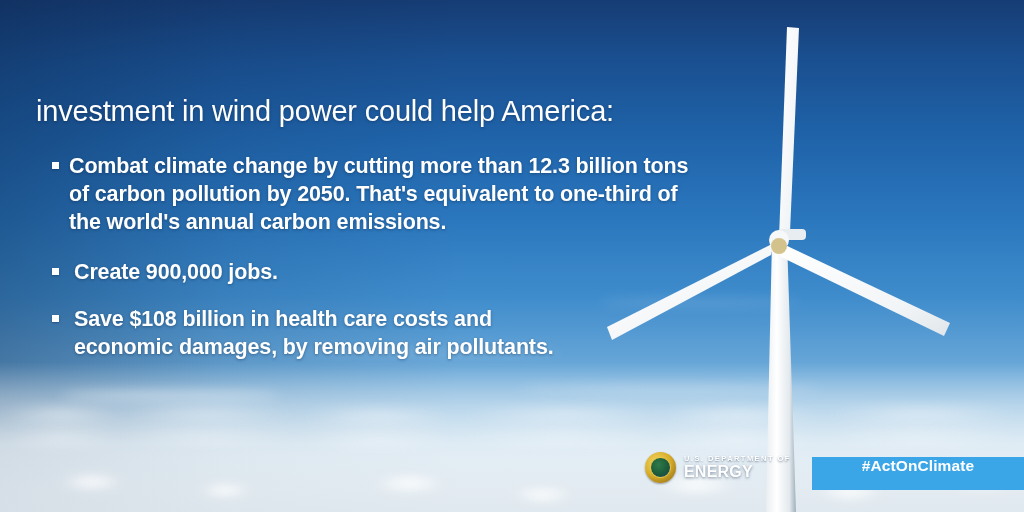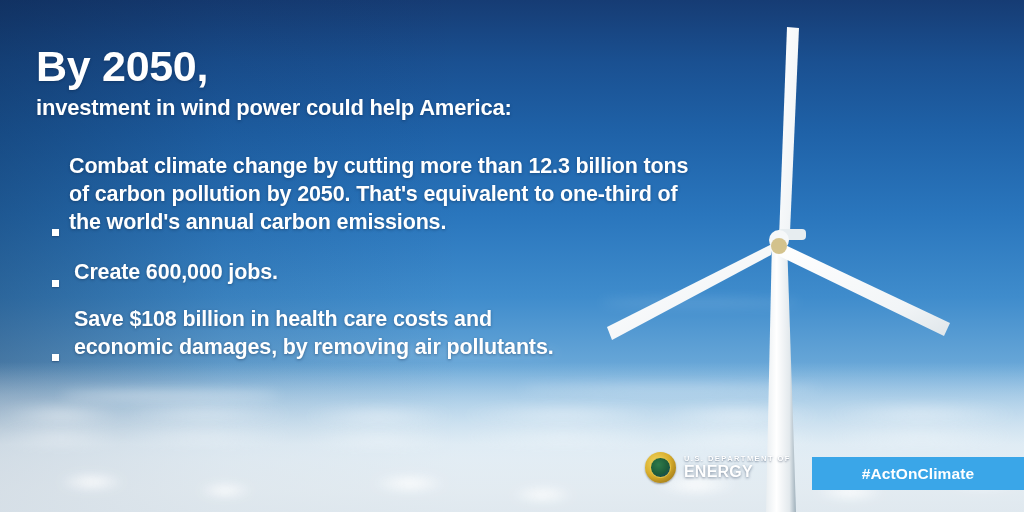--- a/index.html
+++ b/index.html
@@ -42,25 +42,25 @@
                radial-gradient(ellipse 48px 14px at 83% 74%, #fff 0%, rgba(255,255,255,0) 72%),
                radial-gradient(ellipse 56px 15px at 96% 58%, #fff 0%, rgba(255,255,255,0) 72%);}
   .wisp{position:absolute;filter:blur(6px);opacity:.5;background:#fff;border-radius:50%;}
 
   
   .turbine{position:absolute;left:0;top:0;width:1024px;height:512px;pointer-events:none;}
 
   
   .headline{position:absolute;left:36px;top:44px;color:#fff;font-size:43px;font-weight:bold;
     letter-spacing:-.3px;text-shadow:0 1px 3px rgba(10,35,70,.45);line-height:1.05;}
-  .subhead{position:absolute;left:36px;top:96px;color:#fff;font-size:22px;font-weight:bold;
+  .subhead{position:absolute;left:36px;top:96px;color:#fff;font-size:29px;font-weight:normal;
     letter-spacing:-.2px;text-shadow:0 1px 3px rgba(10,35,70,.45);line-height:1.1;}
 
   .bullets{position:absolute;left:52px;top:152px;width:640px;}
-  .bullet{display:flex;align-items:flex-end;margin-bottom:18px;}
+  .bullet{display:flex;align-items:flex-start;margin-bottom:18px;}
   .dot{flex:0 0 auto;width:7px;height:7px;background:#fff;margin:10px 10px 0 0;
     box-shadow:0 1px 2px rgba(10,35,70,.4);}
   .btext{color:#fff;font-size:21.5px;font-weight:bold;line-height:1.31;letter-spacing:-.15px;
     text-shadow:0 1px 3px rgba(10,35,70,.42);}
   .bullet.indent .dot{margin-right:15px;}
 
   
   .doe{position:absolute;left:645px;top:452px;display:flex;align-items:center;gap:8px;}
   .seal{width:31px;height:31px;border-radius:50%;
     background:radial-gradient(circle at 38% 34%, #f4d863 0%, #d8ae2c 48%, #a8811b 78%, #6d5310 100%);
@@ -70,21 +70,21 @@
     background:radial-gradient(circle at 40% 35%, #2f7a4a 0%, #1d5c3a 55%, #113e6b 100%);
     border:1.5px solid #e8c74d;}
   .doe-words{display:flex;flex-direction:column;line-height:1;}
   .doe-small{color:#fff;font-size:7.5px;font-weight:bold;letter-spacing:1.45px;
     text-shadow:0 1px 2px rgba(20,40,70,.5);margin-bottom:2px;}
   .doe-big{color:#fff;font-size:16px;font-weight:bold;letter-spacing:.2px;
     text-shadow:0 1px 3px rgba(20,40,70,.5);}
 
   
   .hashtag{position:absolute;left:812px;top:457px;width:212px;height:33px;
-    background:#3aa6e8;display:flex;align-items:center;justify-content:center;}
+    background:#3aa6e8;display:flex;justify-content:center;}
   .hashtag span{color:#fff;font-size:15.5px;font-weight:bold;letter-spacing:.1px;}
 </style>
 </head>
 <body>
 
 <div id="stage">
 
   <div class="vignette"></div>
 
   <div class="haze"></div>
@@ -118,31 +118,30 @@
     <path d="M774,243 L771,255 L612,340 L607,327 Z" fill="url(#bladeg)"></path>
 
     <path d="M783,244 L779,256 L944,336 L950,323 Z" fill="url(#bladeg)"></path>
 
     <rect x="778" y="229" width="28" height="11" rx="4" fill="#e7edf0"></rect>
 
     <circle cx="779" cy="240" r="10" fill="#f6f8f9"></circle>
     <circle cx="779" cy="246" r="8" fill="#cdb979" opacity=".85"></circle>
   </svg>
 
-  <div class="headline">By 2050,</div>
   <div class="subhead">investment in wind power could help America:</div>
 
   <div class="bullets">
     <div class="bullet">
       <span class="dot"></span>
       <span class="btext">Combat climate change by cutting more than 12.3 billion tons of carbon pollution by 2050. That's equivalent to one-third of the world's annual carbon emissions.</span>
     </div>
     <div class="bullet indent" style="margin-top:22px">
       <span class="dot"></span>
-      <span class="btext">Create 600,000 jobs.</span>
+      <span class="btext">Create 900,000 jobs.</span>
     </div>
     <div class="bullet indent" style="width:510px">
       <span class="dot"></span>
       <span class="btext">Save $108 billion in health care costs and economic damages, by removing air pollutants.</span>
     </div>
   </div>
 
   <div class="doe">
     <span class="seal">
       <span class="seal-in"></span>

